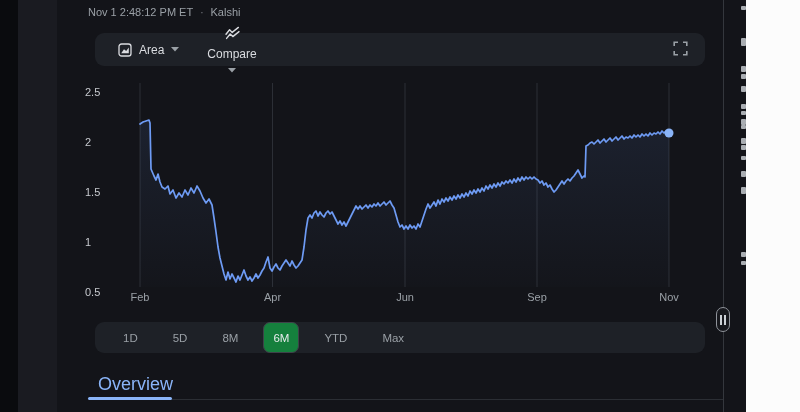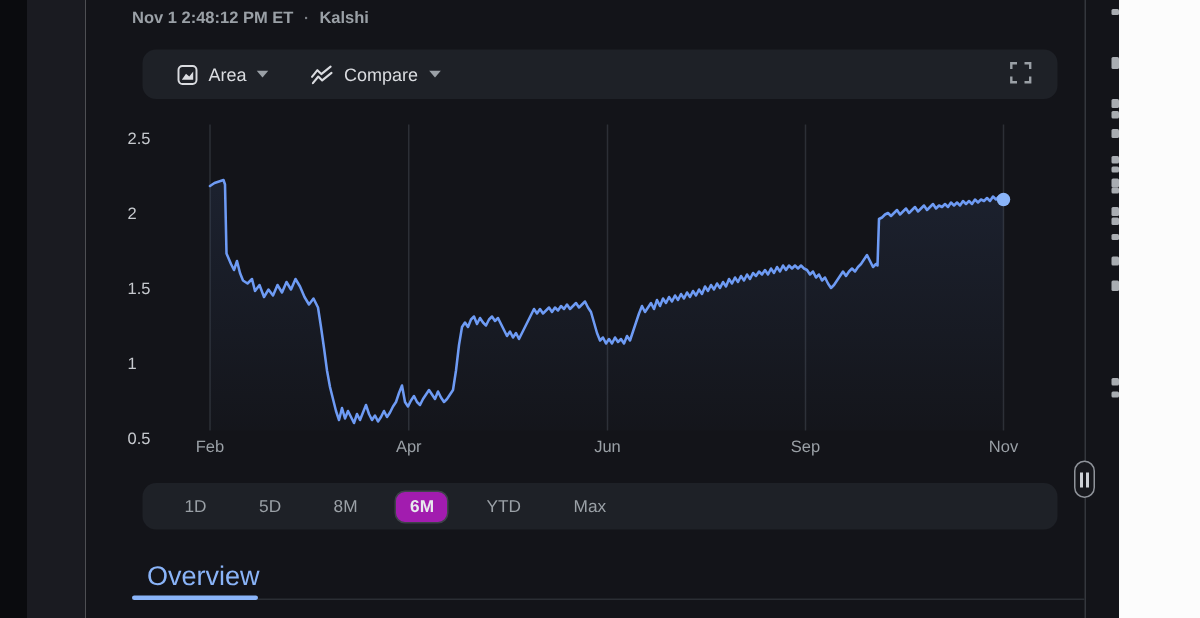--- a/index.html
+++ b/index.html
@@ -10,45 +10,45 @@
 
   
   #strip-black { left:0; top:0; width:18px; height:412px; background:#0a0b0e; }
   #strip-gray  { left:18px; top:0; width:39px; height:412px; background:#1a1b21; }
   #main-panel  { left:57px; top:0; width:689px; height:412px; background:#131419; }
   #v-divider   { left:723px; top:0; width:1px; height:412px; background:#34373d; }
   #white-panel { left:746px; top:0; width:54px; height:412px; background:#fcfcfc; }
 
   
   #timestamp-row { left:88px; top:4px; height:16px; display:flex; align-items:center;
-    gap:7px; color:#9aa0a6; font-size:11px;font-weight:bold; }
+    gap:7px; color:#9aa0a6; font-size:11px; }
   #timestamp-row .dot { color:#7d8187; font-size:10px; }
 
   
   #chart-toolbar { left:95px; top:33px; width:610px; height:33px; background:#1e2127;
     border-radius:9px; display:flex; align-items:center; padding:0 14px 0 17px; }
   .tb-btn { display:flex; align-items:center; gap:7px; background:none; border:none;
     color:#dadce0; font-size:12px; font-family:inherit; cursor:pointer; padding:4px 6px; }
-  .tb-btn + .tb-btn { margin-left:16px; }
+  .tb-btn + .tb-btn { margin-left:16px;flex-direction:column; }
   .tb-btn svg { display:block; }
   #fullscreen-btn { margin-left:auto; background:none; border:none; cursor:pointer;
     padding:3px; display:flex; }
 
   
   #price-chart { left:75px; top:70px; width:630px; height:245px; }
   #price-chart svg { width:100%; height:100%; display:block; }
   svg text { font-family:"Liberation Sans", sans-serif; }
 
   
   #range-selector { left:95px; top:322px; width:610px; height:31px; background:#1e2127;
-    border-radius:9px; display:flex; align-items:center; gap:15px; padding:0 18px; }
+    border-radius:9px; display:flex; gap:15px; padding:0 18px; }
   .range-btn { background:none; border:1px solid transparent; color:#9aa0a6;
     font-size:11.5px; font-family:inherit; padding:4px 9px; border-radius:7px; cursor:pointer; }
-  .range-btn.selected { background:#a21caf; border-color:#3e4249; color:#e8eaed;
-    font-weight:bold; }
+  .range-btn.selected { background:#15803d; border-color:#3e4249; color:#e8eaed;
+    font-weight:normal; }
 
   
   #overview-tab { left:98px; top:374px; color:#8ab4f8; font-size:18px; cursor:pointer; }
   #overview-underline { left:88px; top:397px; width:84px; height:3px; background:#8ab4f8;
     border-radius:2px; }
   #tabs-divider { left:172px; top:399px; width:551px; height:1px; background:#2b2e34; }
 
   
   #panel-resize-handle { left:716px; top:307px; width:14px; height:25px; background:#17181d;
     border:1.5px solid #8f939a; border-radius:7px; display:flex; align-items:center;

